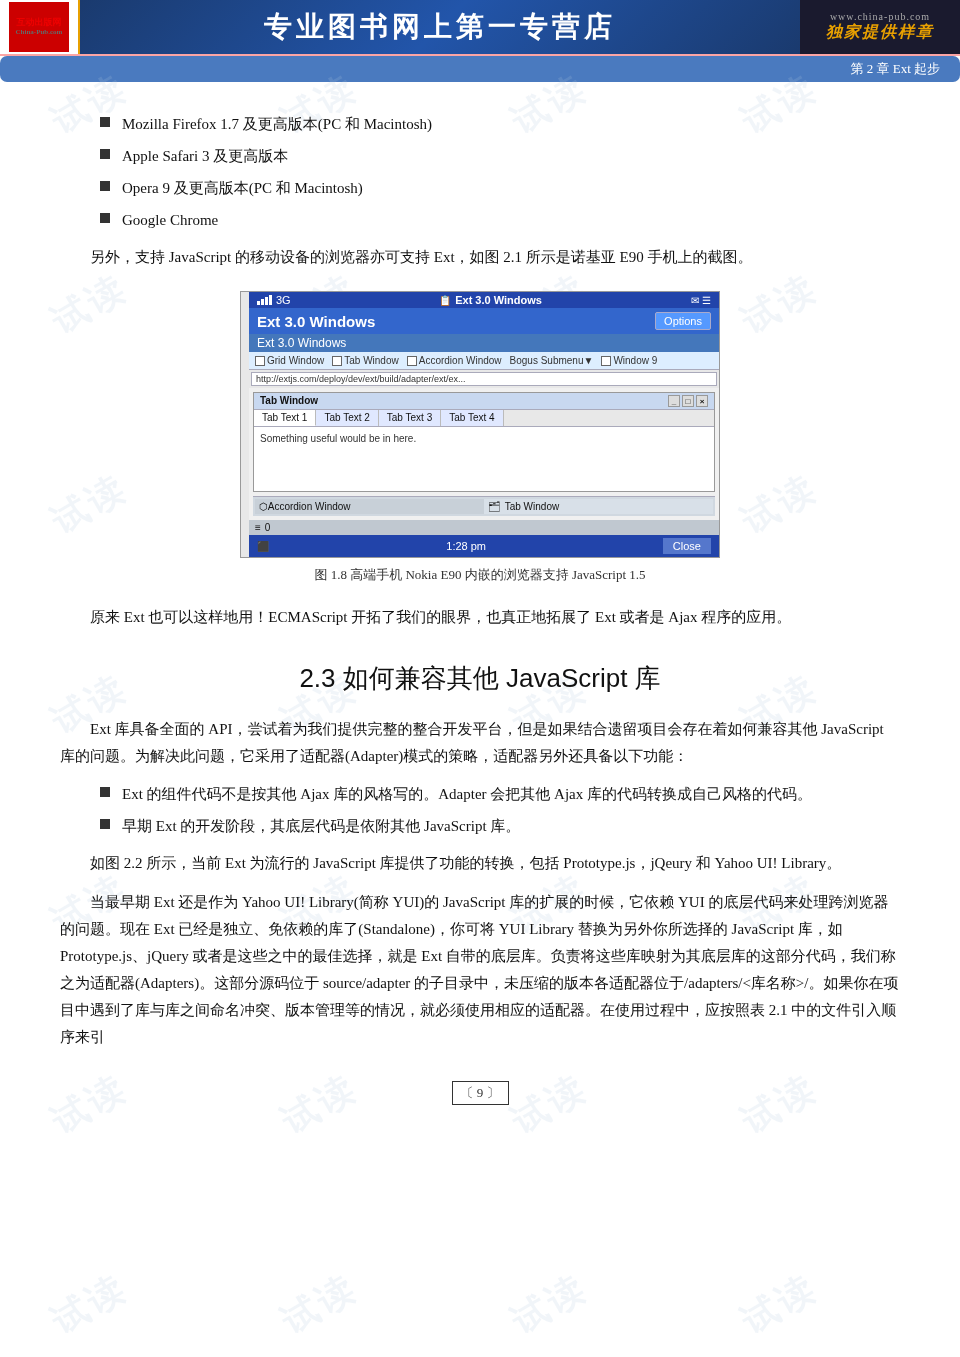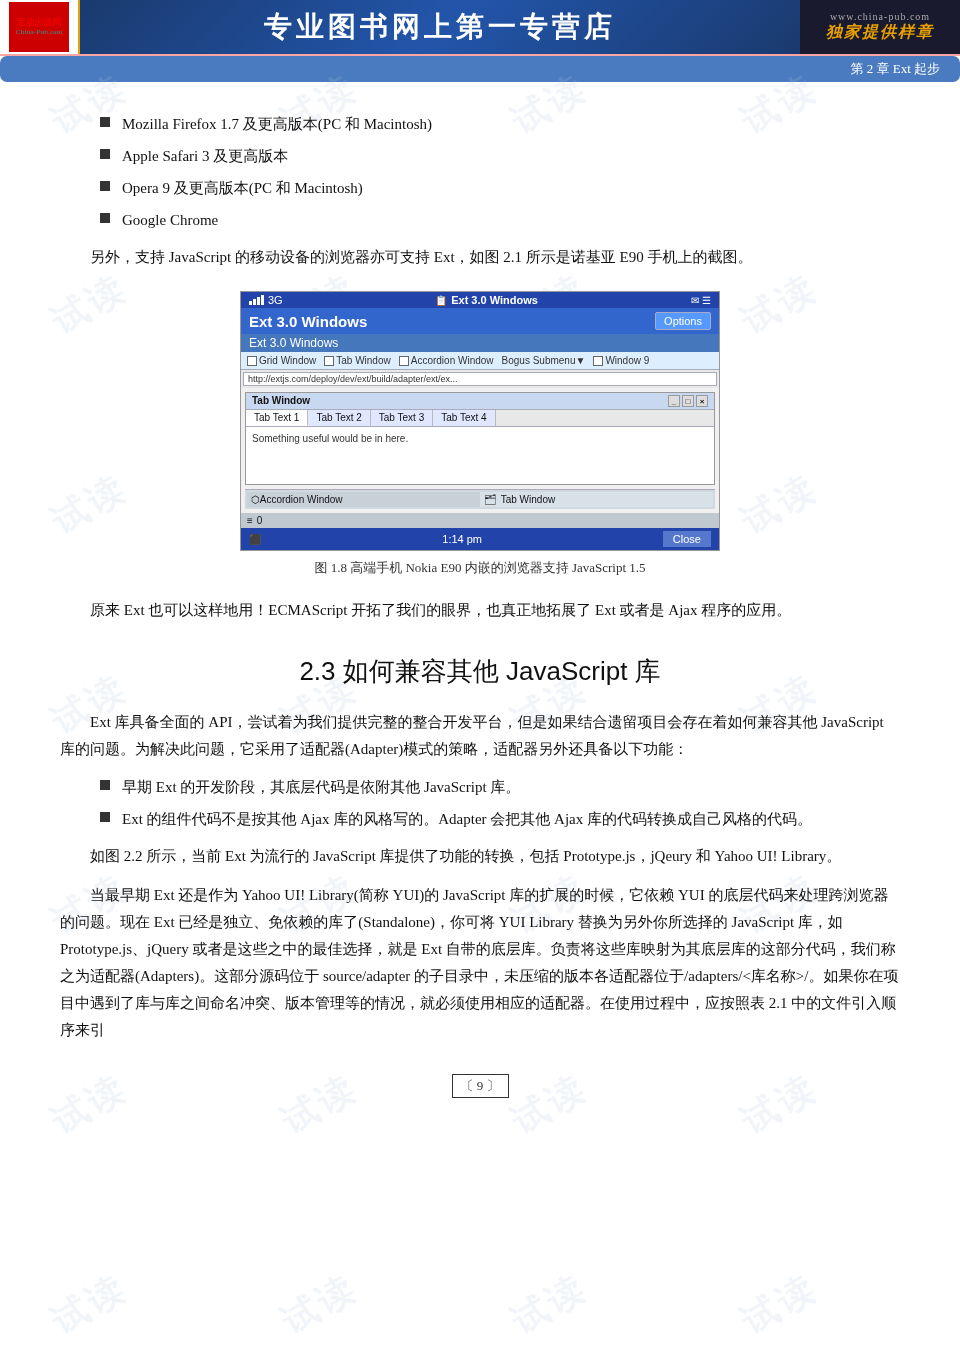--- a/index.html
+++ b/index.html
@@ -154,20 +154,21 @@
       margin: 20px 0;
     }
 
     
     .phone-screenshot {
       width: 480px;
       border: 1px solid #999;
       background: #e8e8e8;
       font-family: Arial, sans-serif;
       font-size: 11px;
+      padding-left: 8px;
     }
     .phone-status-bar {
       background: #2244aa;
       color: #fff;
       display: flex;
       justify-content: space-between;
       align-items: center;
       padding: 2px 8px;
       font-size: 11px;
     }
@@ -257,21 +258,21 @@
       font-size: 10px;
       border-right: 1px solid #bbb;
       background: #e0e8ff;
     }
     .phone-tab.active {
       background: #fff;
       border-bottom: 1px solid #fff;
     }
     .phone-content-area {
       padding: 6px;
-      height: 57px;
+      height: 64px;
       font-size: 10px;
       color: #333;
     }
     .phone-bottom-bar {
       background: #d0d8e0;
       display: flex;
       border-top: 1px solid #aab;
       padding: 2px;
     }
     .phone-accordion {
@@ -525,41 +526,41 @@
         </div>
       </div>
 
       <div style="background:#c0c8d0;padding:2px 6px;font-size:10px;display:flex;align-items:center;gap:4px;">
         <span>≡</span>
         <span>0</span>
       </div>
 
       <div class="phone-footer">
         <div style="font-size:10px;">⬛</div>
-        <div>1:14 pm</div>
+        <div>1:28 pm</div>
         <button class="phone-footer-close">Close</button>
       </div>
     </div>
     <div class="figure-caption">图 1.8   高端手机 Nokia E90 内嵌的浏览器支持 JavaScript 1.5</div>
   </div>
 
   <p class="para">原来 Ext 也可以这样地用！ECMAScript 开拓了我们的眼界，也真正地拓展了 Ext 或者是 Ajax 程序的应用。</p>
 
   <h2 class="section-heading">2.3   如何兼容其他 JavaScript 库</h2>
 
   <p class="para">Ext 库具备全面的 API，尝试着为我们提供完整的整合开发平台，但是如果结合遗留项目会存在着如何兼容其他 JavaScript 库的问题。为解决此问题，它采用了适配器(Adapter)模式的策略，适配器另外还具备以下功能：</p>
 
   <ul class="bullet-list">
     <li>
       <span class="bullet-square"></span>
-      <span>早期 Ext 的开发阶段，其底层代码是依附其他 JavaScript 库。</span>
+      <span>Ext 的组件代码不是按其他 Ajax 库的风格写的。Adapter 会把其他 Ajax 库的代码转换成自己风格的代码。</span>
     </li>
     <li>
       <span class="bullet-square"></span>
-      <span>Ext 的组件代码不是按其他 Ajax 库的风格写的。Adapter 会把其他 Ajax 库的代码转换成自己风格的代码。</span>
+      <span>早期 Ext 的开发阶段，其底层代码是依附其他 JavaScript 库。</span>
     </li>
   </ul>
 
   <p class="para">如图 2.2 所示，当前 Ext 为流行的 JavaScript 库提供了功能的转换，包括 Prototype.js，jQeury 和 Yahoo UI! Library。</p>
 
   <p class="para">当最早期 Ext 还是作为 Yahoo UI! Library(简称 YUI)的 JavaScript 库的扩展的时候，它依赖 YUI 的底层代码来处理跨浏览器的问题。现在 Ext 已经是独立、免依赖的库了(Standalone)，你可将 YUI  Library 替换为另外你所选择的 JavaScript 库，如 Prototype.js、jQuery 或者是这些之中的最佳选择，就是 Ext 自带的底层库。负责将这些库映射为其底层库的这部分代码，我们称之为适配器(Adapters)。这部分源码位于 source/adapter 的子目录中，未压缩的版本各适配器位于/adapters/&lt;库名称&gt;/。如果你在项目中遇到了库与库之间命名冲突、版本管理等的情况，就必须使用相应的适配器。在使用过程中，应按照表 2.1 中的文件引入顺序来引</p>
 
   <div class="page-number">
     <span class="page-bracket">
       <span>〔</span>

